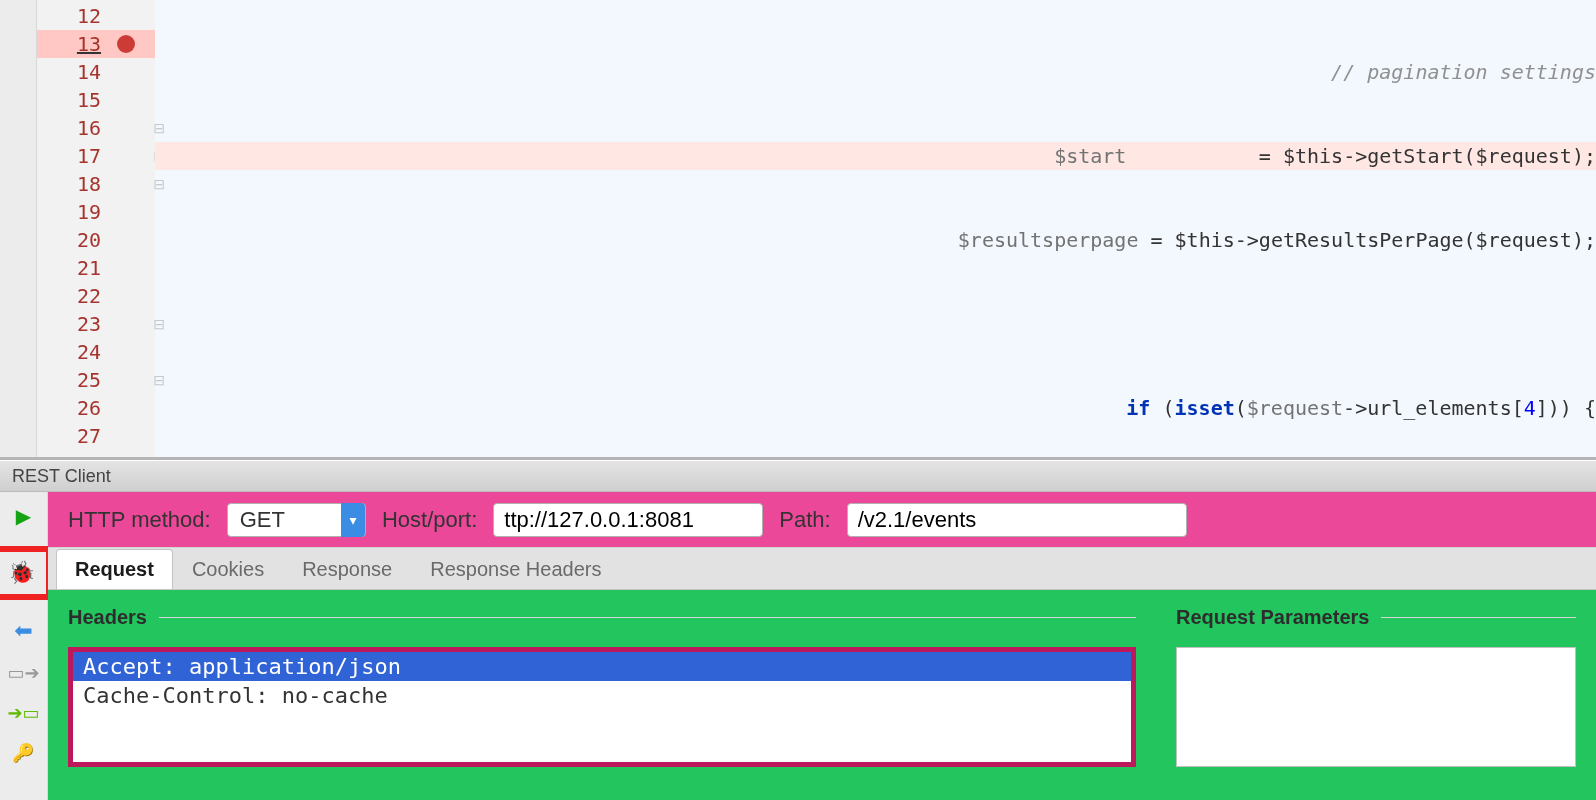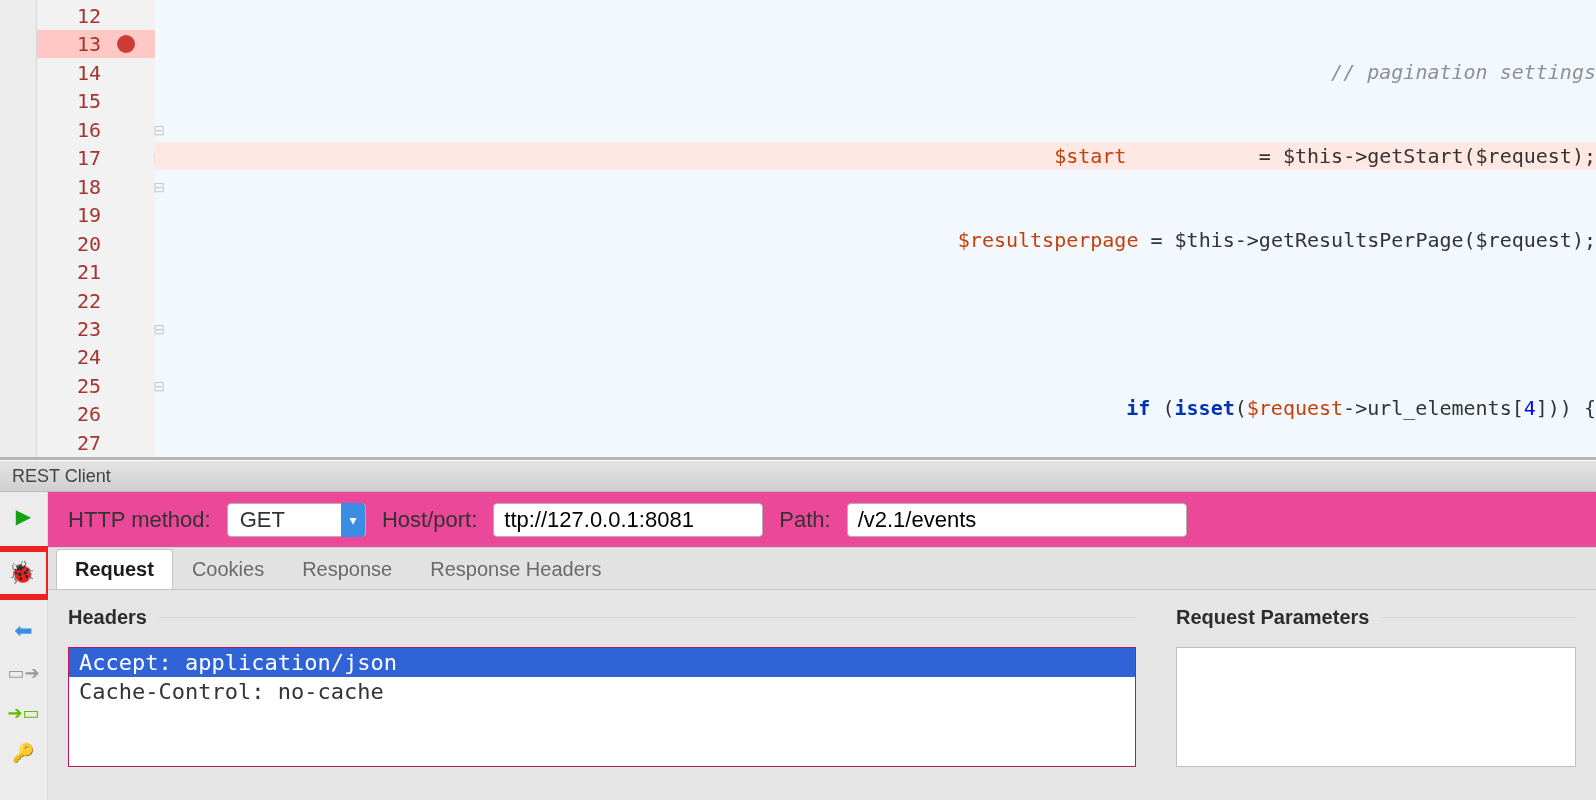--- a/index.html
+++ b/index.html
@@ -20,21 +20,20 @@
     overflow: hidden;
   }
   .left-margin { width: 37px; background: #ececec; border-right: 1px solid #d9d9d9; }
   .gutter {
     width: 118px;
     background: #f2f2f2;
     display: flex;
     flex-direction: column;
     padding-top: 2px;
     position: relative;
-    justify-content: space-between;
   }
   .gutter .row {
     display: flex;
     align-items: center;
     height: 28px;
     justify-content: flex-end;
     padding-right: 54px;
     position: relative;
   }
   .gutter .ln {
@@ -48,36 +47,36 @@
     width: 18px; height: 18px;
     border-radius: 50%;
     background: #cd3b37;
   }
   .gutter .fold {
     position: absolute;
     right: -10px;
     color: #c8c8c8;
     font-size: 14px;
   }
-  .gutter .row.hl { background: #ffc8c4; }
+  .gutter .row.hl { background: #ffc8c4; text-decoration: underline; }
   .editor {
     flex: 1;
     font-family: Menlo, monospace;
     font-size: 20px;
     white-space: pre;
     line-height: 28px;
     padding-top: 2px;
     overflow: hidden;
     position: relative;
     text-align: right;
   }
   .editor .line { height: 28px; padding-left: 4px; }
   .editor .line.hl { background: #ffe7e4; }
   .cmt { color: #909090; font-style: italic; }
-  .var { color: #c2410c; }
+  .var { color: #737373; }
   .kw { color: #0033b3; font-weight: bold; }
   .num { color: #0000ff; }
 
   .rest-bar {
     background: linear-gradient(#e4e4e4,#cfcfcf);
     border-top: 1px solid #fff;
     border-bottom: 1px solid #bbb;
     height: 32px;
     display: flex;
     align-items: center;
@@ -173,31 +172,31 @@
     cursor: pointer;
   }
   .tab.active {
     background: #fff;
     color: #1c1c1c;
     font-weight: 600;
     border-color: #c4c4c4;
     border-radius: 4px 4px 0 0;
   }
 
-  .panels { display: flex; flex: 1; background: #e5e5e5; }
+  .panels { display: flex; flex: 1; background: #22c55e; }
   .panel-left { flex: 1; padding: 16px 20px; display: flex; flex-direction: column; }
   .panel-right { width: 440px; padding: 16px 20px; }
   .panel-title {
     font-size: 20px; color: #2d2d2d; font-weight: 600;
     display: flex; align-items: center; gap: 12px;
     margin-bottom: 18px;
   }
   .panel-title .rule { flex: 1; height: 1px; background: #d6d6d6; }
   .list {
-    border: 1px solid #be185d;
+    border: 5px solid #be185d;
     height: 120px;
     font-family: Menlo, monospace;
     font-size: 22px;
     background: #fff;
   }
   .list .item { padding: 2px 10px; }
   .list .item.sel { background: #2f63d6; color: #fff; }
   .panel-right .box {
     border: 1px solid #c0c0c0;
     height: 120px;

